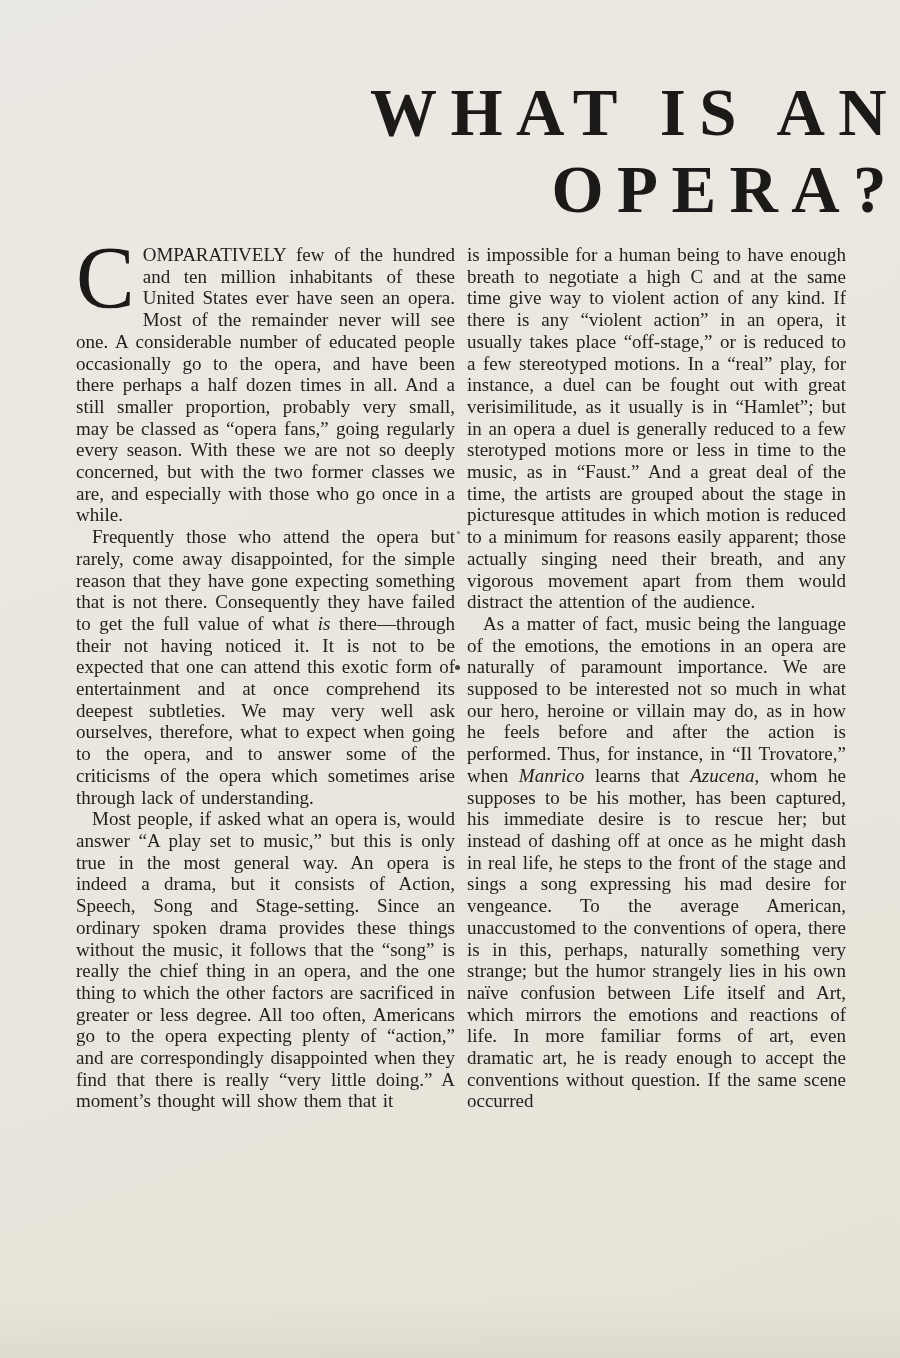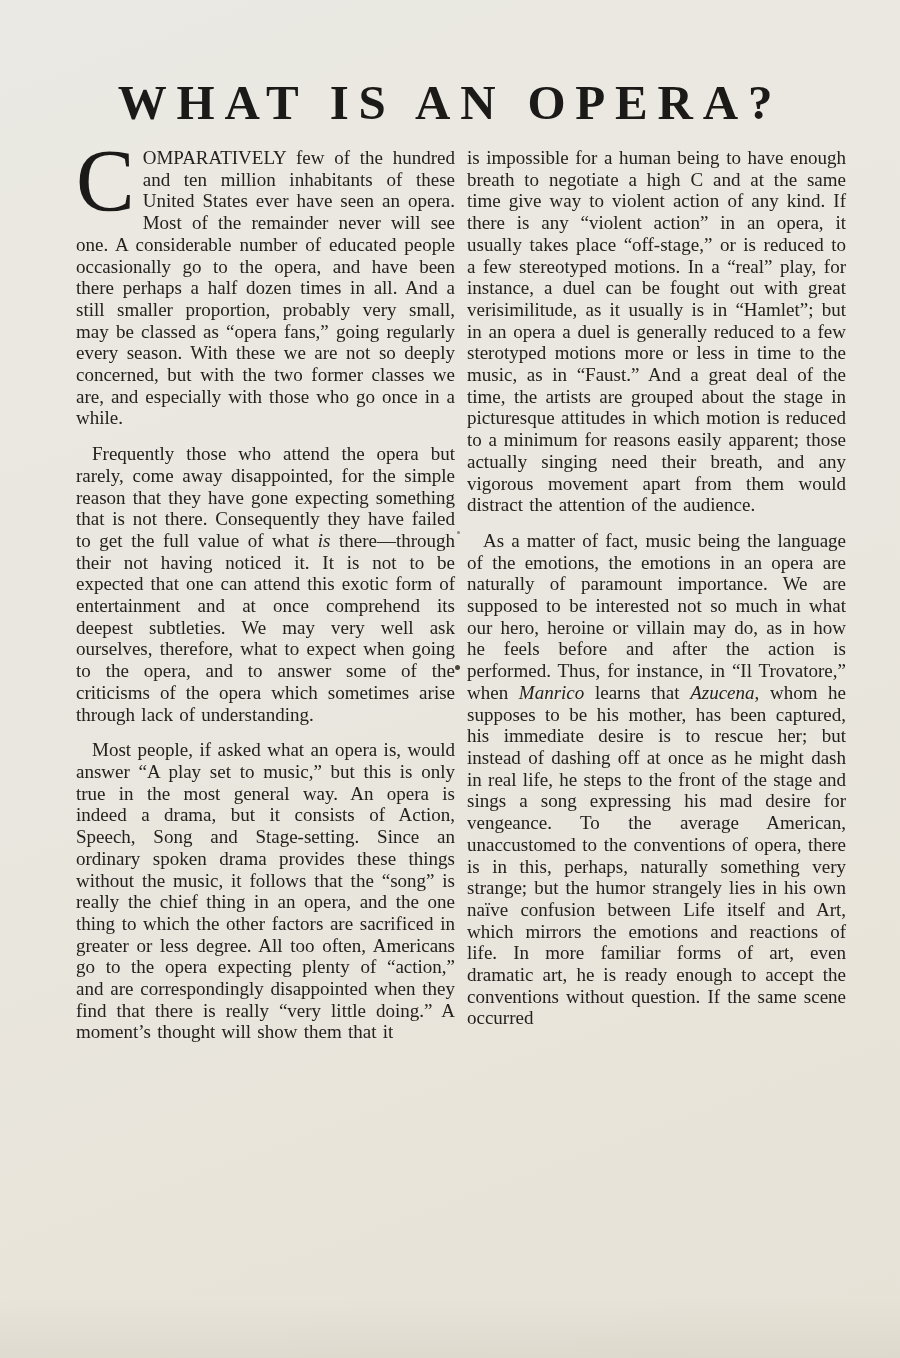--- a/index.html
+++ b/index.html
@@ -16,22 +16,22 @@
     overflow: hidden;
   }
   .page {
     position: relative;
     width: 100%;
     height: 100%;
   }
   .page-title {
     margin: 0;
     padding-top: 74px;
-    text-align: center;
-    font-size: 49px;
+    text-align: right;
+    font-size: 67px;
     font-weight: 700;
     letter-spacing: 0.20em;
     color: #1c1a18;
     font-family: "Liberation Serif", "DejaVu Serif", serif;
   }
   .columns {
     display: flex;
     gap: 12px;
     padding: 16px 54px 0 76px;
     box-sizing: border-box;
@@ -41,21 +41,20 @@
     text-align: justify;
     font-size: 19px;
     line-height: 21.7px;
     word-spacing: 1.5px;
   }
   .para {
     margin: 0;
   }
   .para.indent {
     text-indent: 16px;
-    margin-top: 14px;
   }
   .dropcap {
     float: left;
     font-size: 88px;
     line-height: 64px;
     padding: 2px 8px 0 0;
     font-weight: 400;
     color: #1c1a18;
   }
   .it {

